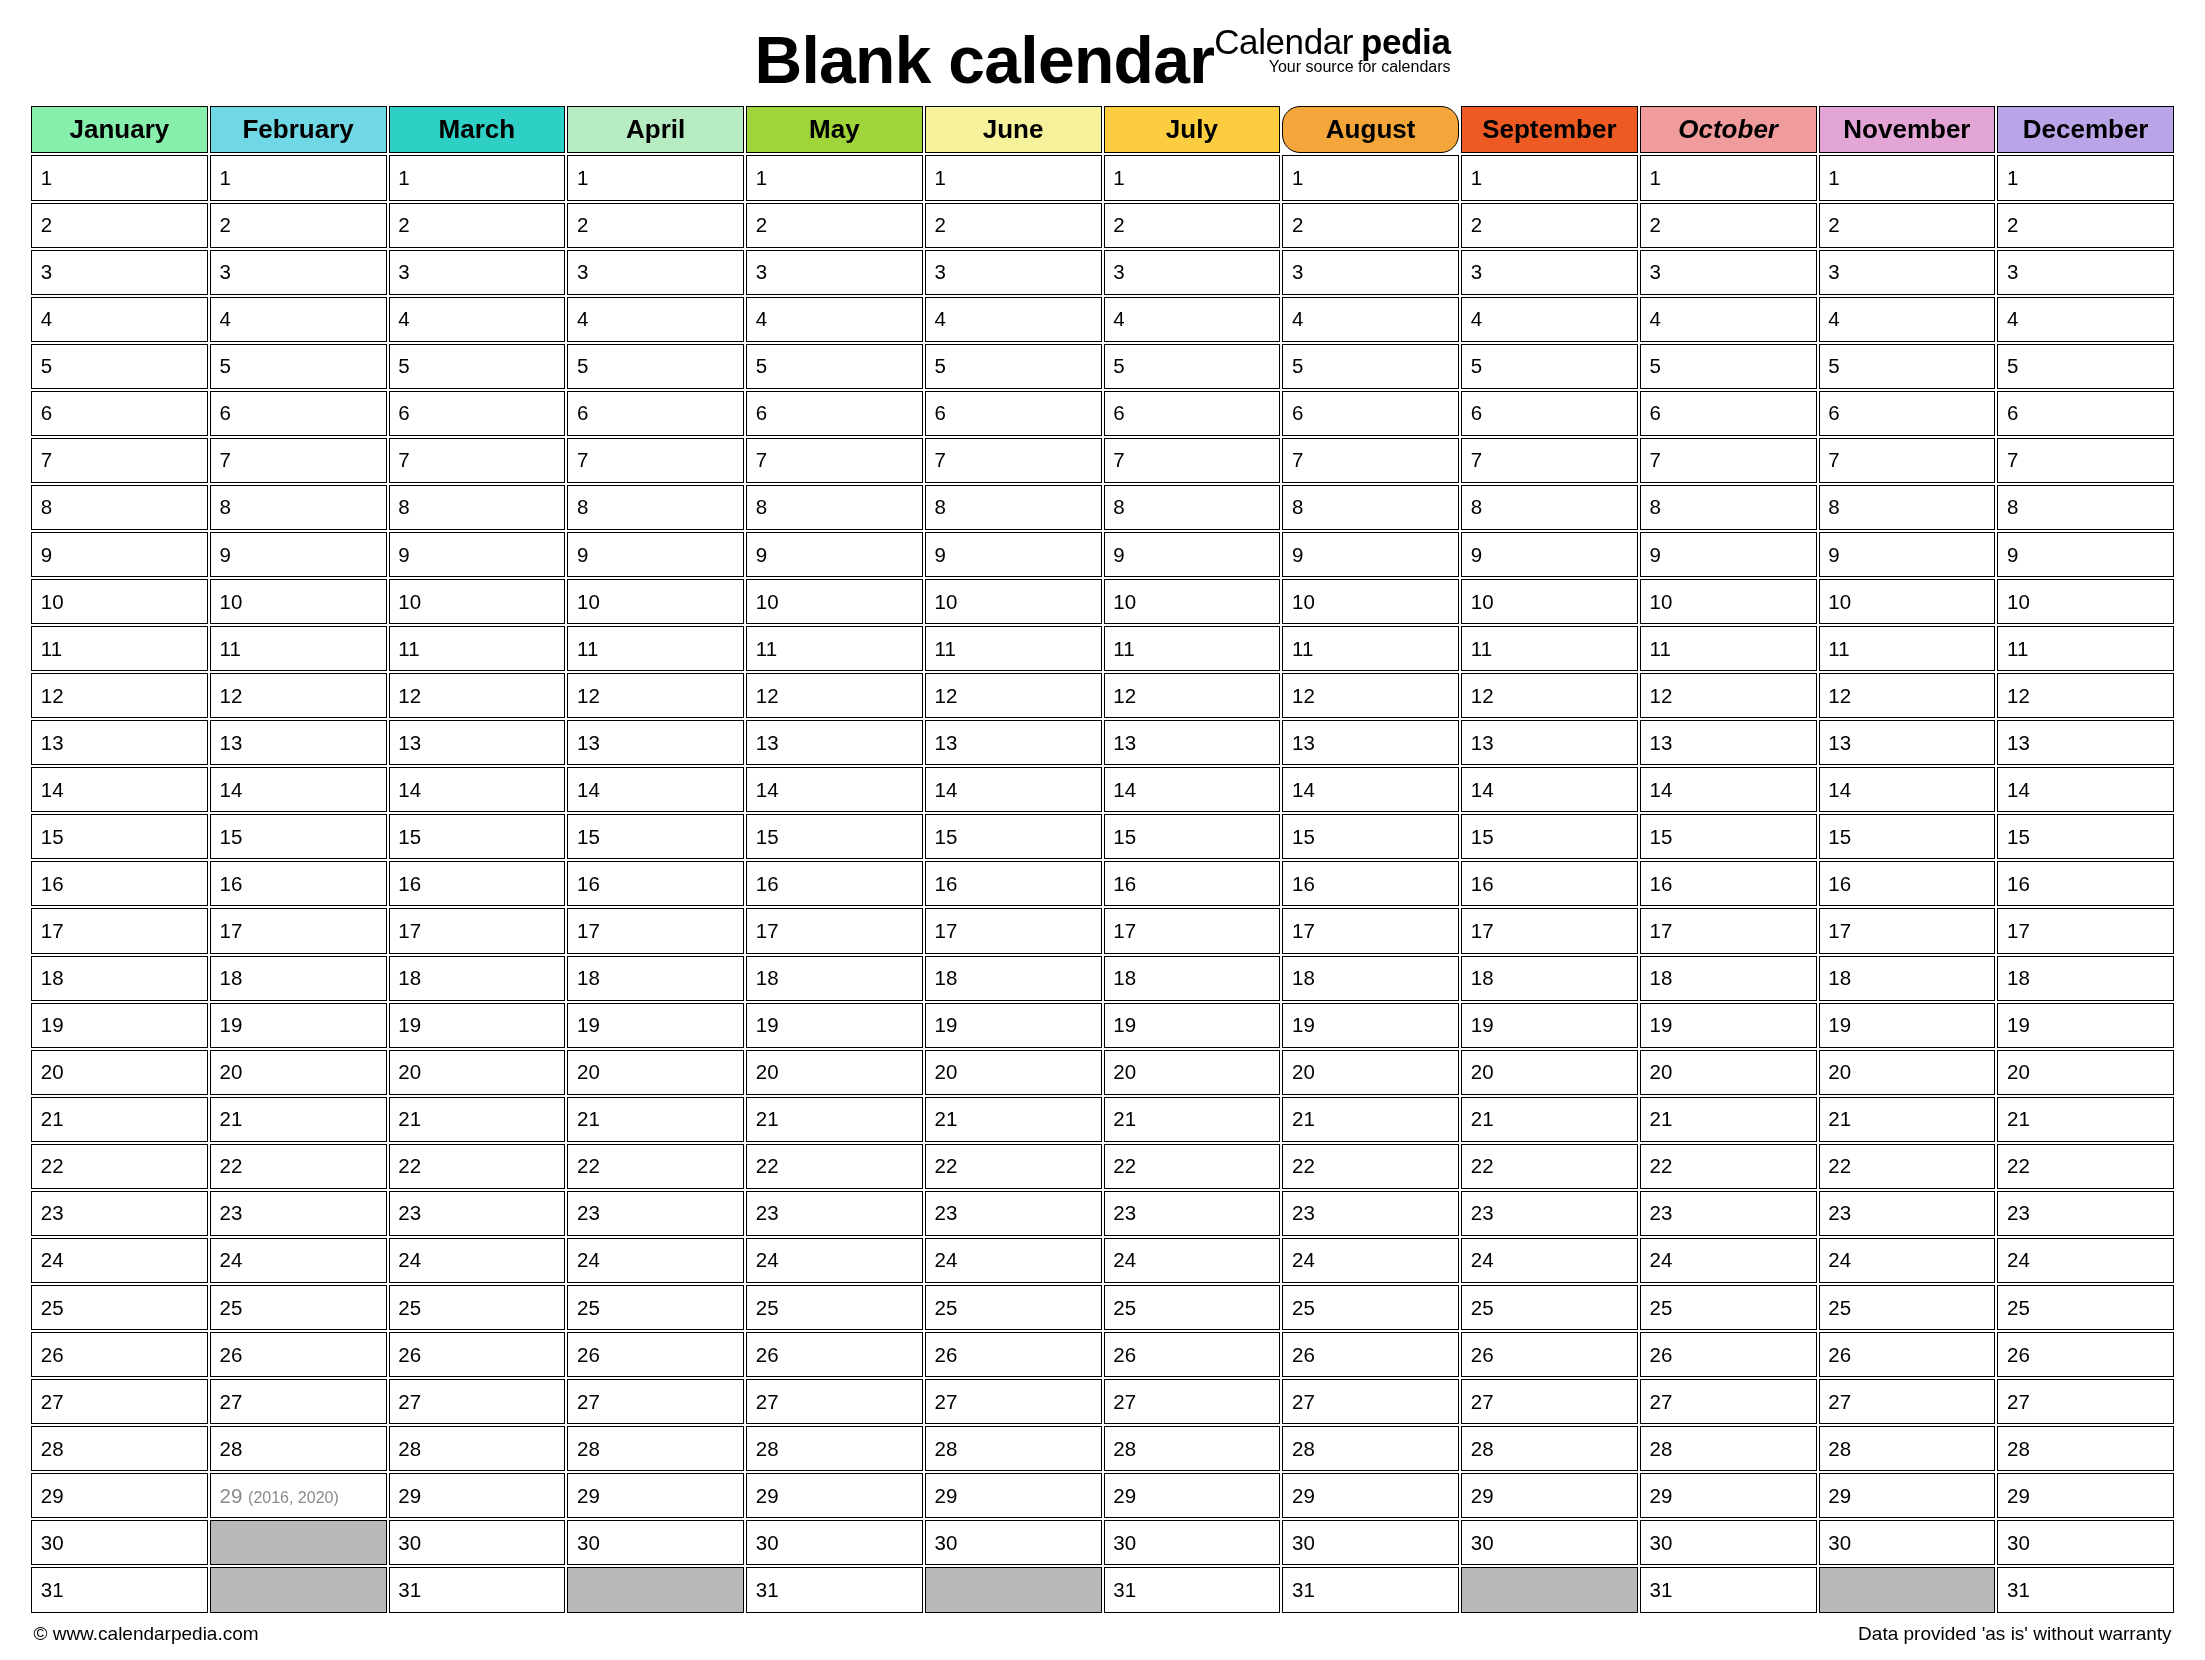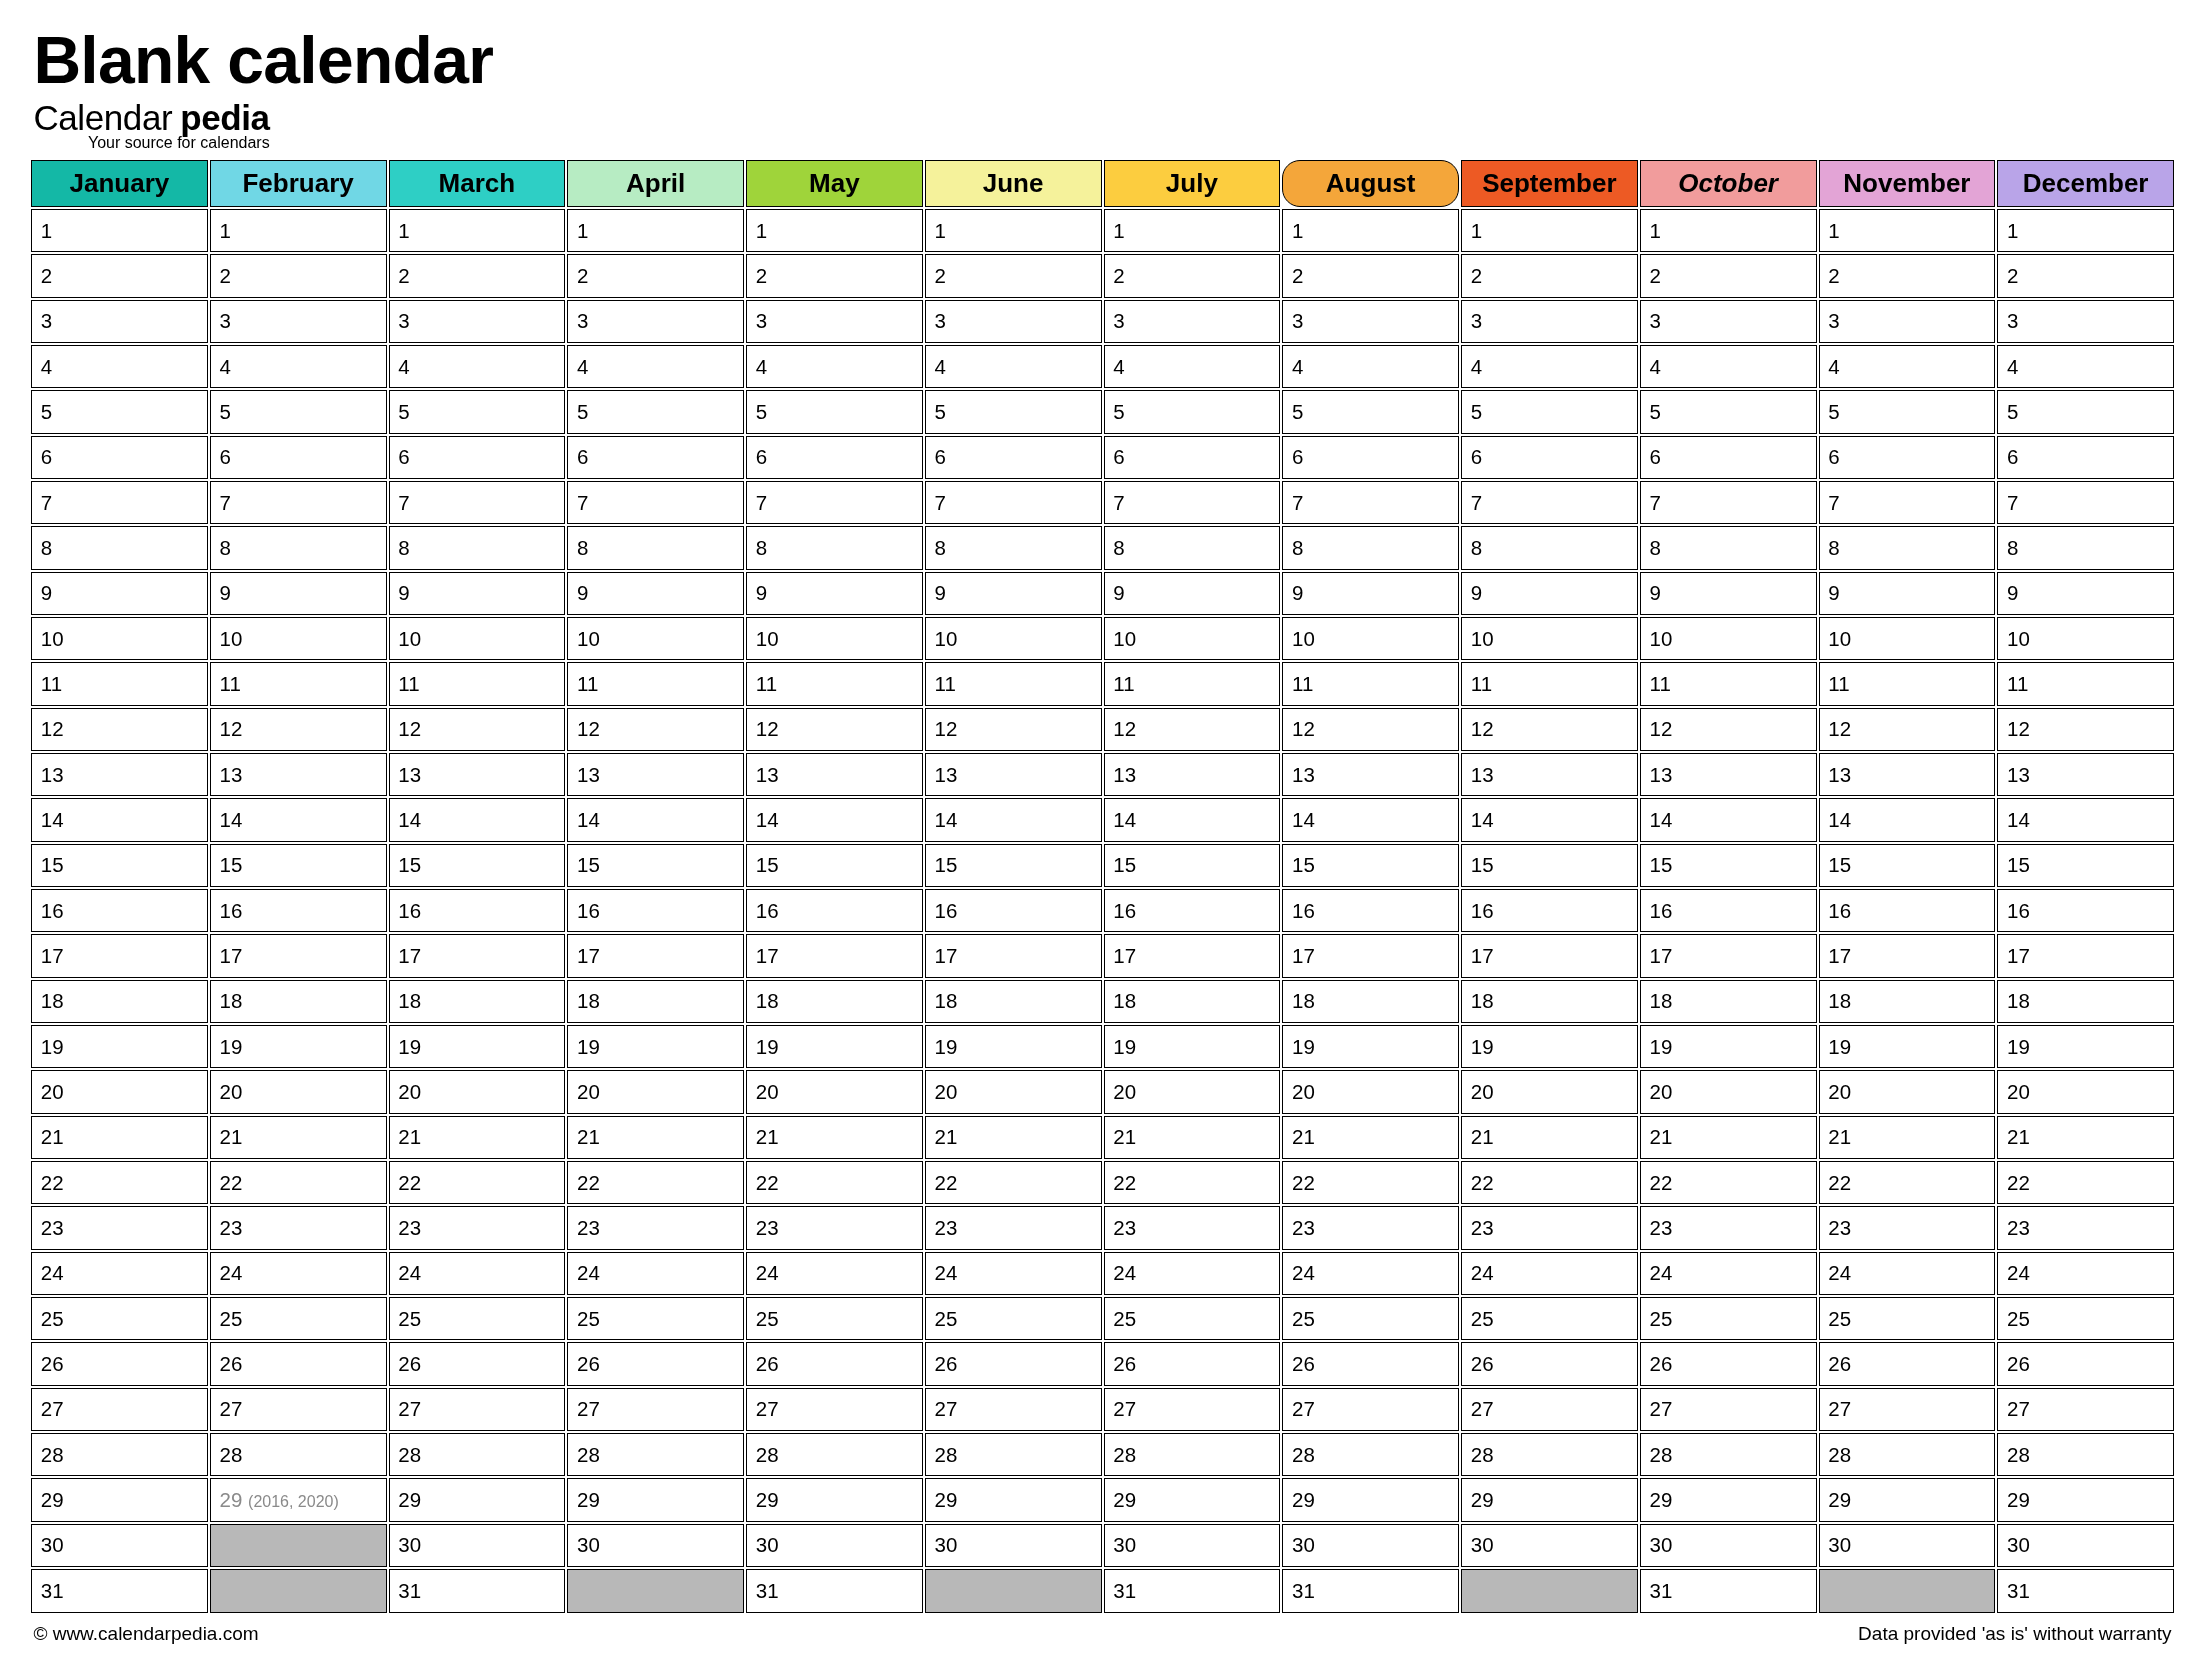--- a/index.html
+++ b/index.html
@@ -7,24 +7,23 @@
     width: 2205px;
     height: 1660px;
     background: #fff;
     font-family: Arial, Helvetica, sans-serif;
     padding: 22px 29px 14.6px 29px;
     display: flex;
     flex-direction: column;
   }
   .top {
     display: flex;
-    justify-content: space-between;
+    justify-content: center;
     align-items: flex-start;
     padding: 0 4.4px 5.9px 4.4px;
-    flex-direction: column;
   }
   .title {
     font-size: 66px;
     font-weight: 700;
     color: #000;
     letter-spacing: -0.7px;
   }
   .brand { text-align: right; }
   .brand-main {
     font-size: 35px;
@@ -82,21 +81,21 @@
     <div class="brand-main">
       <span>Calendar</span><span class="b">pedia</span>
     </div>
     <div class="brand-sub">Your source for calendars</div>
   </div>
 </div>
 
 <table class="cal">
   <thead>
       <tr id="cal-head">
-        <th style="background: #14b8a6;">January</th>
+        <th style="background: #86efac;">January</th>
         <th style="background: rgb(112, 215, 229);">February</th>
         <th style="background: rgb(46, 207, 197);">March</th>
         <th style="background: rgb(183, 236, 195);">April</th>
         <th style="background: rgb(159, 212, 58);">May</th>
         <th style="background: rgb(245, 242, 155);">June</th>
         <th style="background: rgb(252, 205, 63);">July</th>
         <th style="background: rgb(244, 166, 58); border-radius: 18px;">August</th>
         <th style="background: rgb(237, 90, 36);">September</th>
         <th style="background: rgb(241, 156, 156); font-style: italic;">October</th>
         <th style="background: rgb(227, 164, 214);">November</th>

